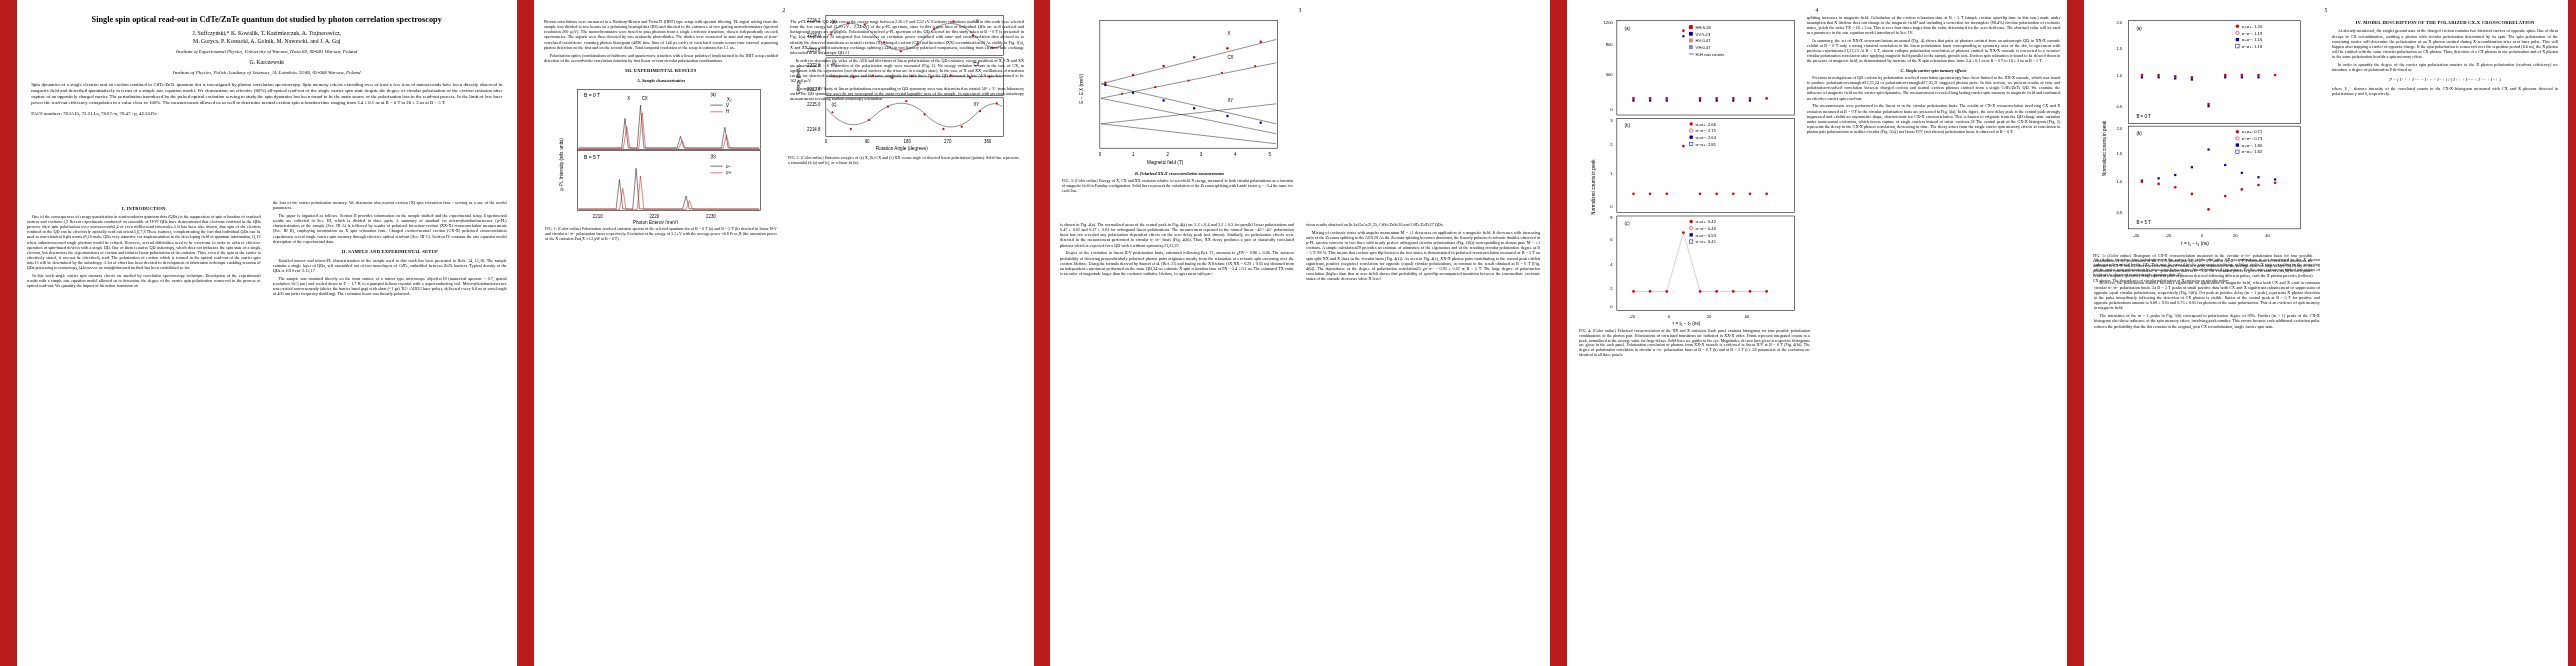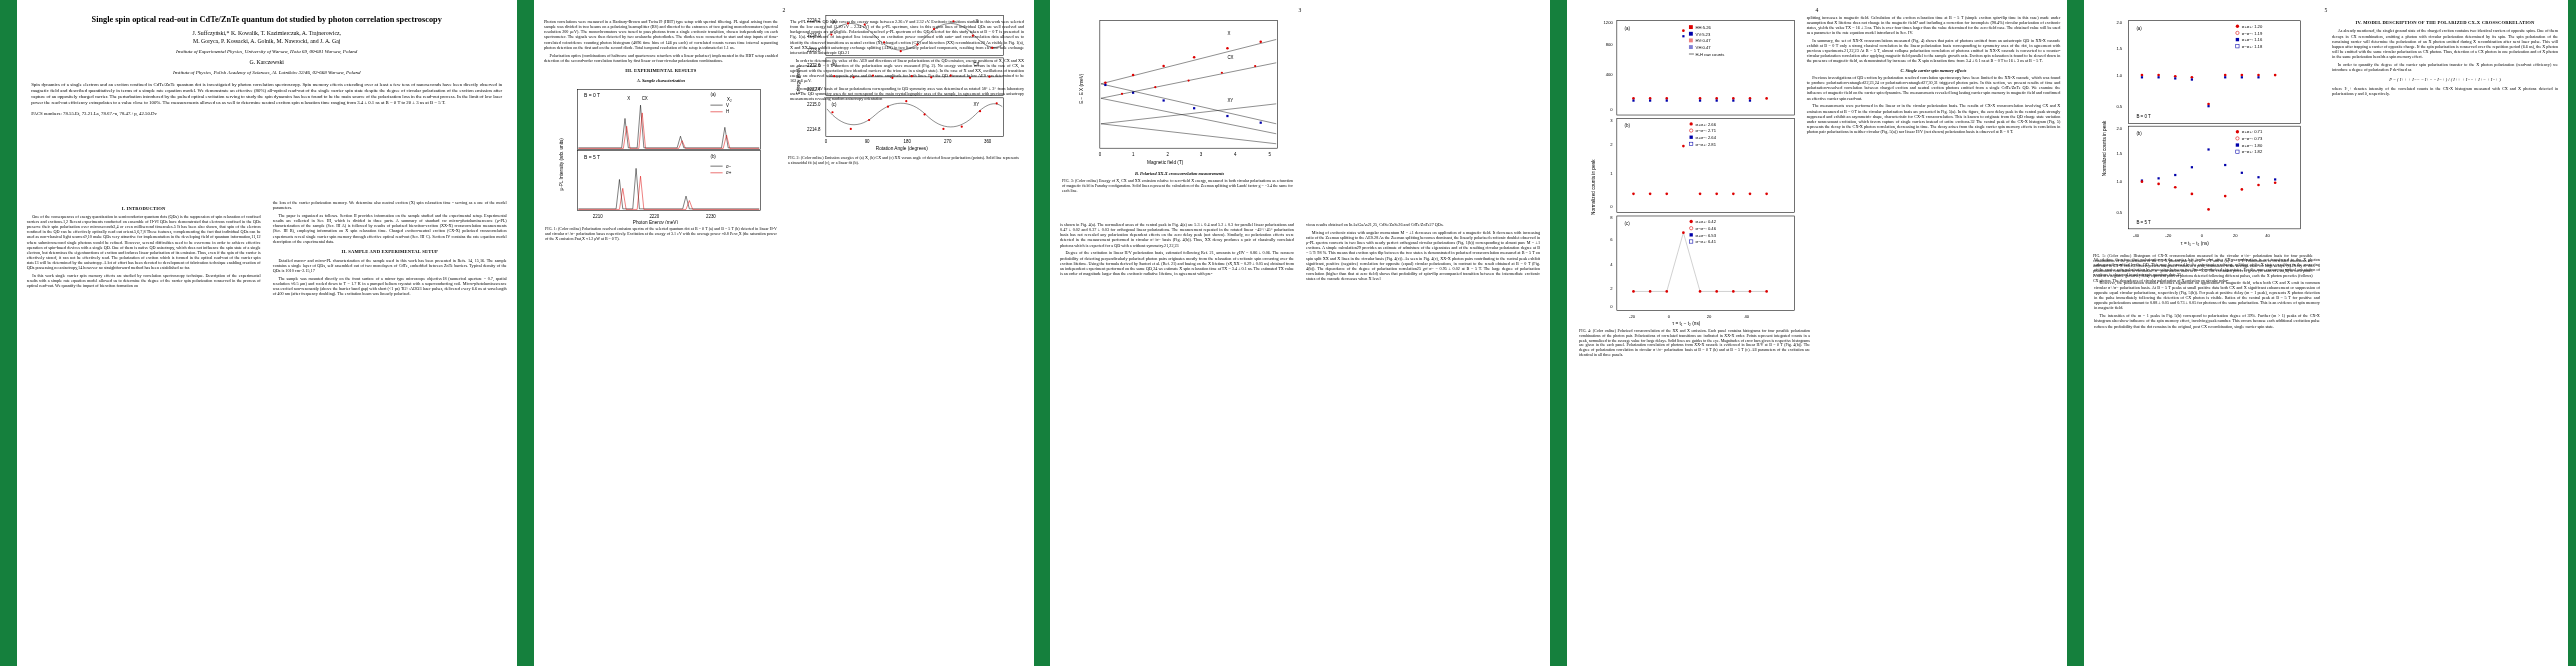--- a/index.html
+++ b/index.html
@@ -1,17 +1,17 @@
 <!DOCTYPE html>
 <html style="font-size:9px"><head>
 <meta charset="utf-8">
 <style>
   html, body { margin:0; padding:0; background:#ffffff; }
   body { width:2576px; height:667px; font-family:"Liberation Serif", serif; color:#000; }
-  .page { position:relative; width:2576px; height:667px; background:#15803d; overflow:hidden; }
+  .page { position:relative; width:2576px; height:667px; background:#b91c1c; overflow:hidden; }
 
   .arxiv-stamp {
     position:absolute;
     left:-66px; top:183px;
     width:183px;
     transform:rotate(-90deg);
     transform-origin:center center;
     font-family:"Liberation Serif", serif;
     font-size:7.2px;
     letter-spacing:0.1px;

